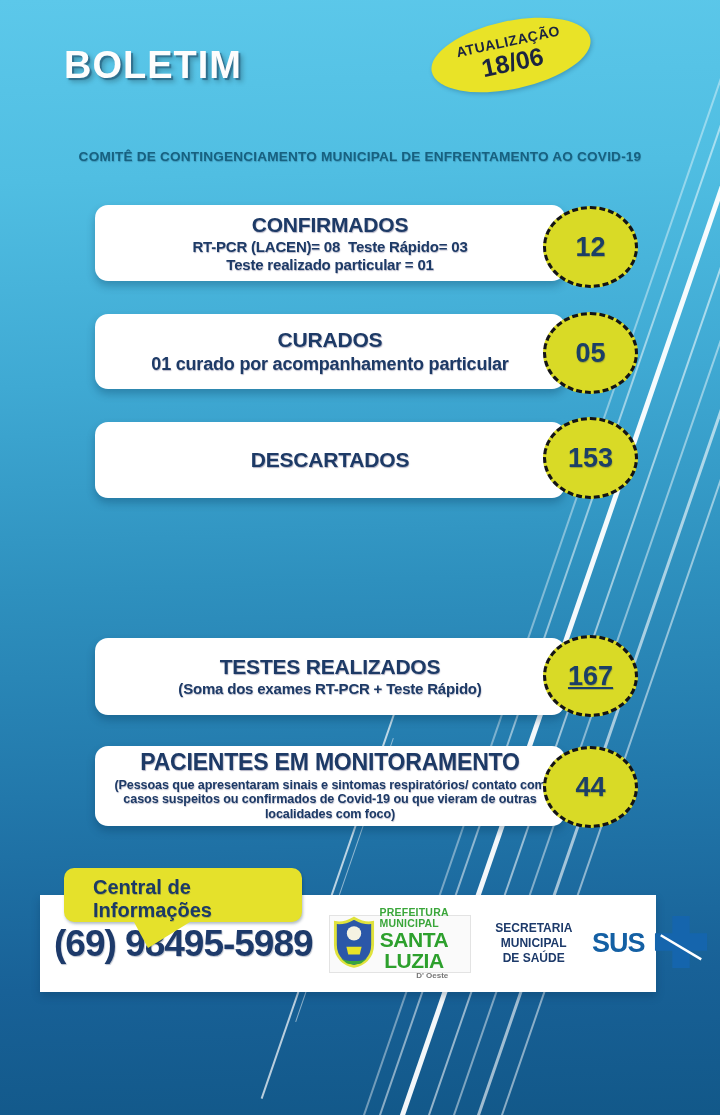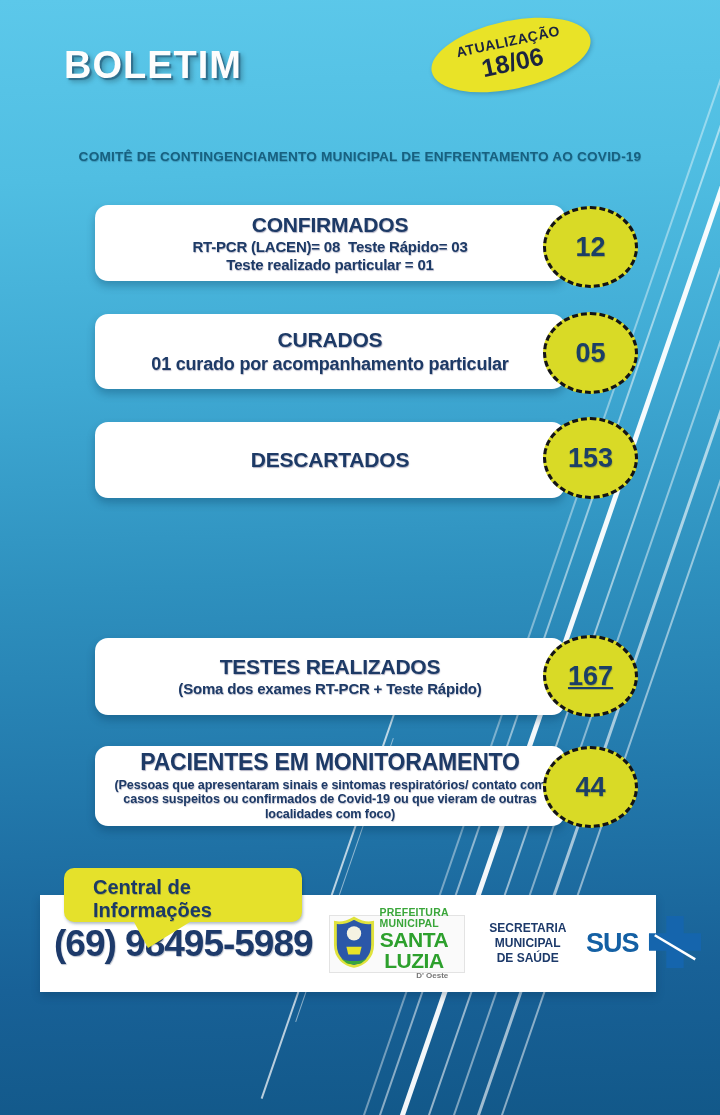--- a/index.html
+++ b/index.html
@@ -83,21 +83,21 @@
     border-left:14px solid transparent; border-right:42px solid transparent;
     border-top:26px solid #e5e12b;
   }
   .phone {
     margin-left:14px; color:#1d3a6a; font-size:37px; font-weight:bold;
     letter-spacing:-1px; white-space:nowrap;
     text-shadow:.8px 1px 1px rgba(20,40,80,.3);
   }
   .cityhall {
     margin-left:16px; display:flex; align-items:center; gap:5px;
-    background:#fafafa; border:1px solid #e3e3e3; padding:3px 16px 3px 3px; height:58px;
+    background:#fafafa; border:1px solid #e3e3e3; padding:3px 22px 3px 3px; height:58px;
   }
   .cityhall-text { display:flex; flex-direction:column; line-height:1; }
   .ch-line1 { color:#3aa63a; font-size:10.5px; font-weight:bold; letter-spacing:.2px; }
   .ch-name  { color:#2da02d; font-size:21px; font-weight:bold; letter-spacing:-.5px; margin-top:1px;text-align:center; }
   .ch-suffix{ color:#777; font-size:8px; font-weight:bold; align-self:flex-end; margin-top:1px; }
   .secretariat {
     margin-left:24px; width:104px; text-align:center;
     color:#1d3a6a; font-size:12px; font-weight:bold; line-height:1.25;
   }
   .sus { margin-left:20px; display:flex; align-items:center; gap:9px; }

